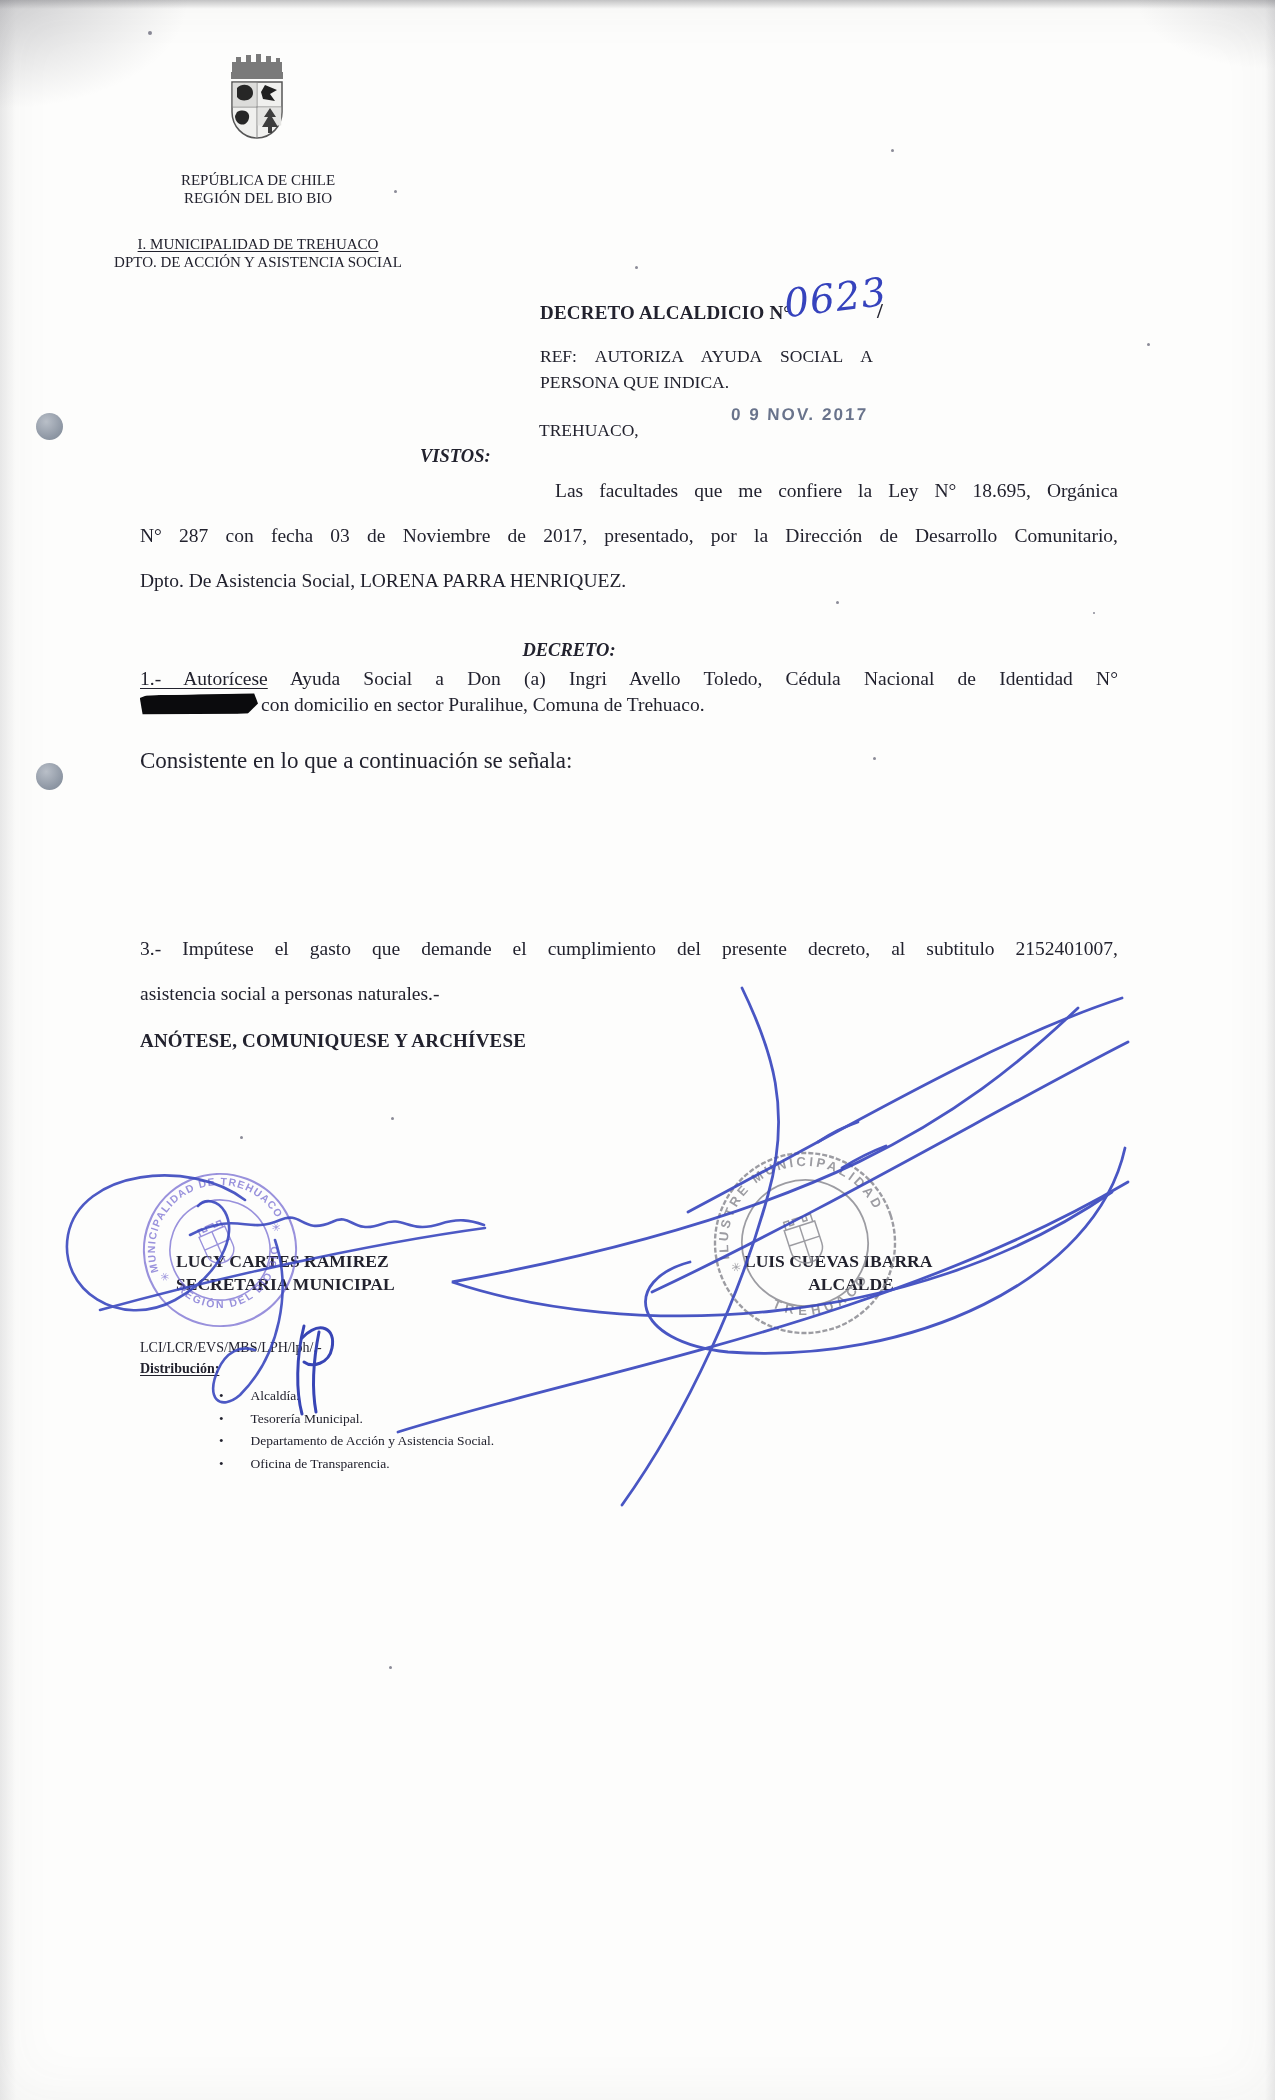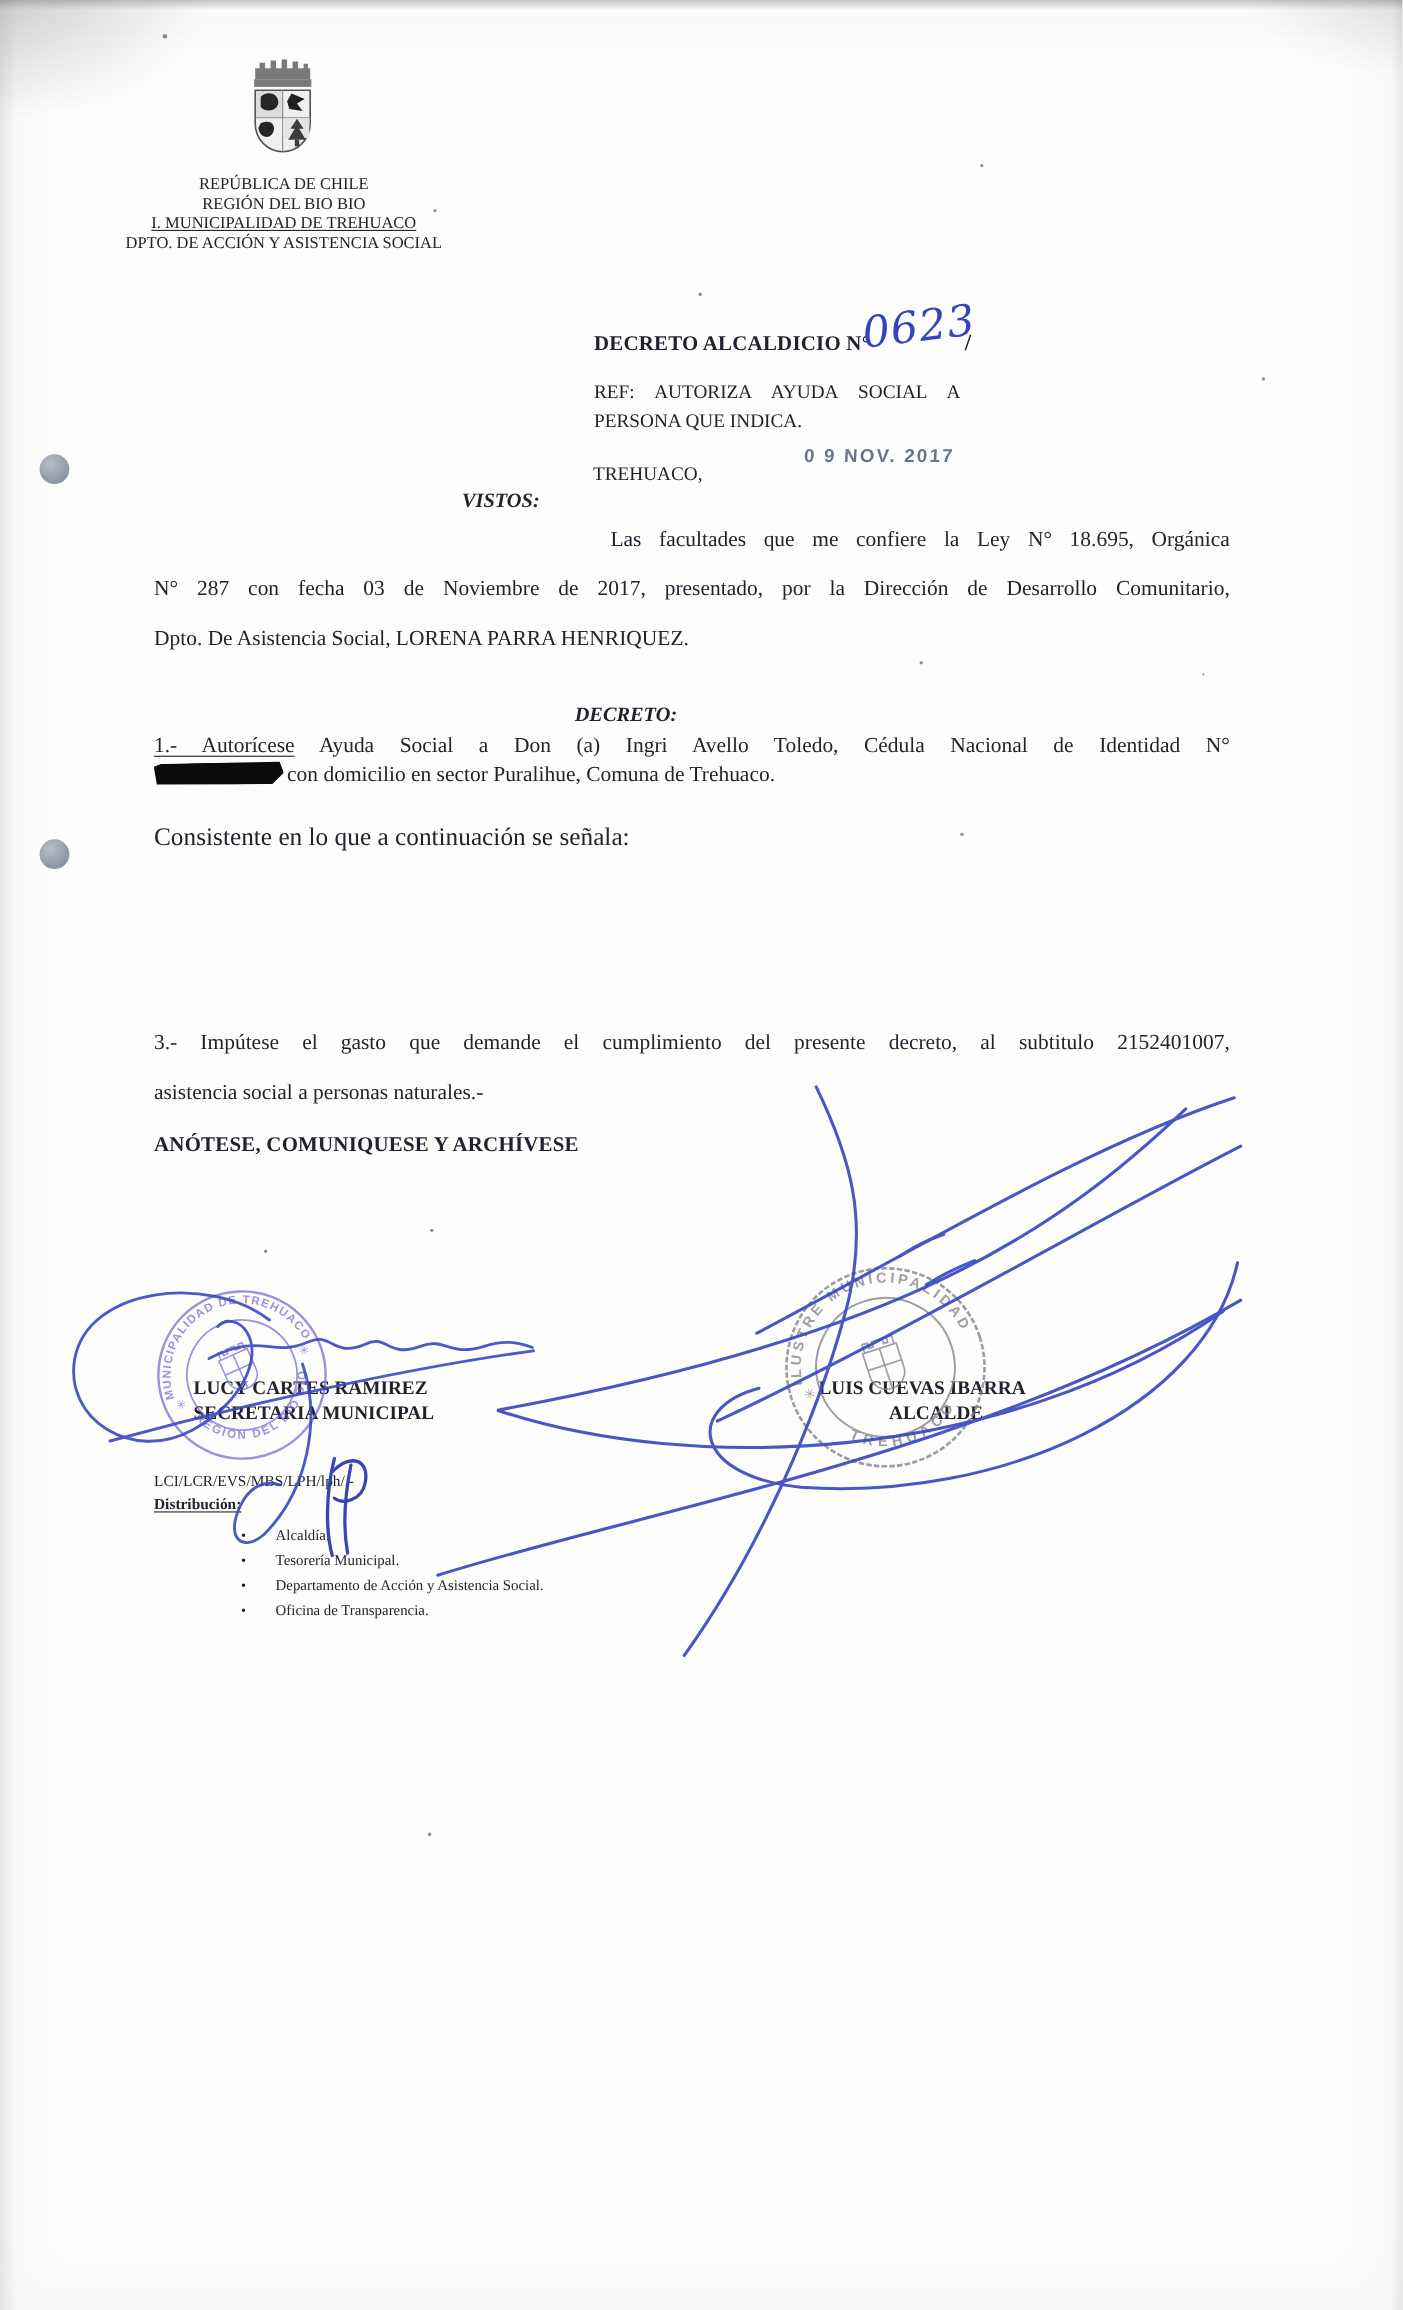--- a/index.html
+++ b/index.html
@@ -21,24 +21,24 @@
     background:radial-gradient(ellipse at 100% 0%,rgba(110,110,118,.18),transparent 70%);}
 
   .hole{position:absolute;width:27px;height:27px;border-radius:50%;
     background:radial-gradient(circle at 38% 32%,#b9bfc8,#8f98a5 65%,#7e8894);}
   .hole1{left:36px;top:413px;} .hole2{left:36px;top:763px;}
 
   .speck{position:absolute;border-radius:50%;background:rgba(45,45,70,.55);}
 
   
   .emblem{position:absolute;left:222px;top:50px;}
-  .header-block{position:absolute;left:90px;top:160px;width:336px;
+  .header-block{position:absolute;left:90px;top:172px;width:336px;
     text-align:center;font-size:15px;line-height:17.5px;}
   .header-block .hl{display:block;}
-  .hl-underline{text-decoration:underline;text-underline-offset:2px;}
+  .hl-underline{text-decoration:underline;text-underline-offset:2px;margin-top:29px;}
 
   
   .decree-label{position:absolute;left:540px;top:302px;font-size:19px;font-weight:bold;letter-spacing:.2px;}
   .decree-number{position:absolute;left:784px;top:278px;font-size:39px;line-height:40px;
     font-family:"DejaVu Serif",serif;font-style:italic;color:#3643bd;
     transform:rotate(-7deg);letter-spacing:1px;}
   .decree-slash{position:absolute;left:877px;top:299px;font-size:21px;font-weight:bold;}
 
   .ref-block{position:absolute;left:540px;top:344px;width:333px;font-size:17.5px;line-height:25.5px;}
   .ref-l1{text-align:justify;text-align-last:justify;}

